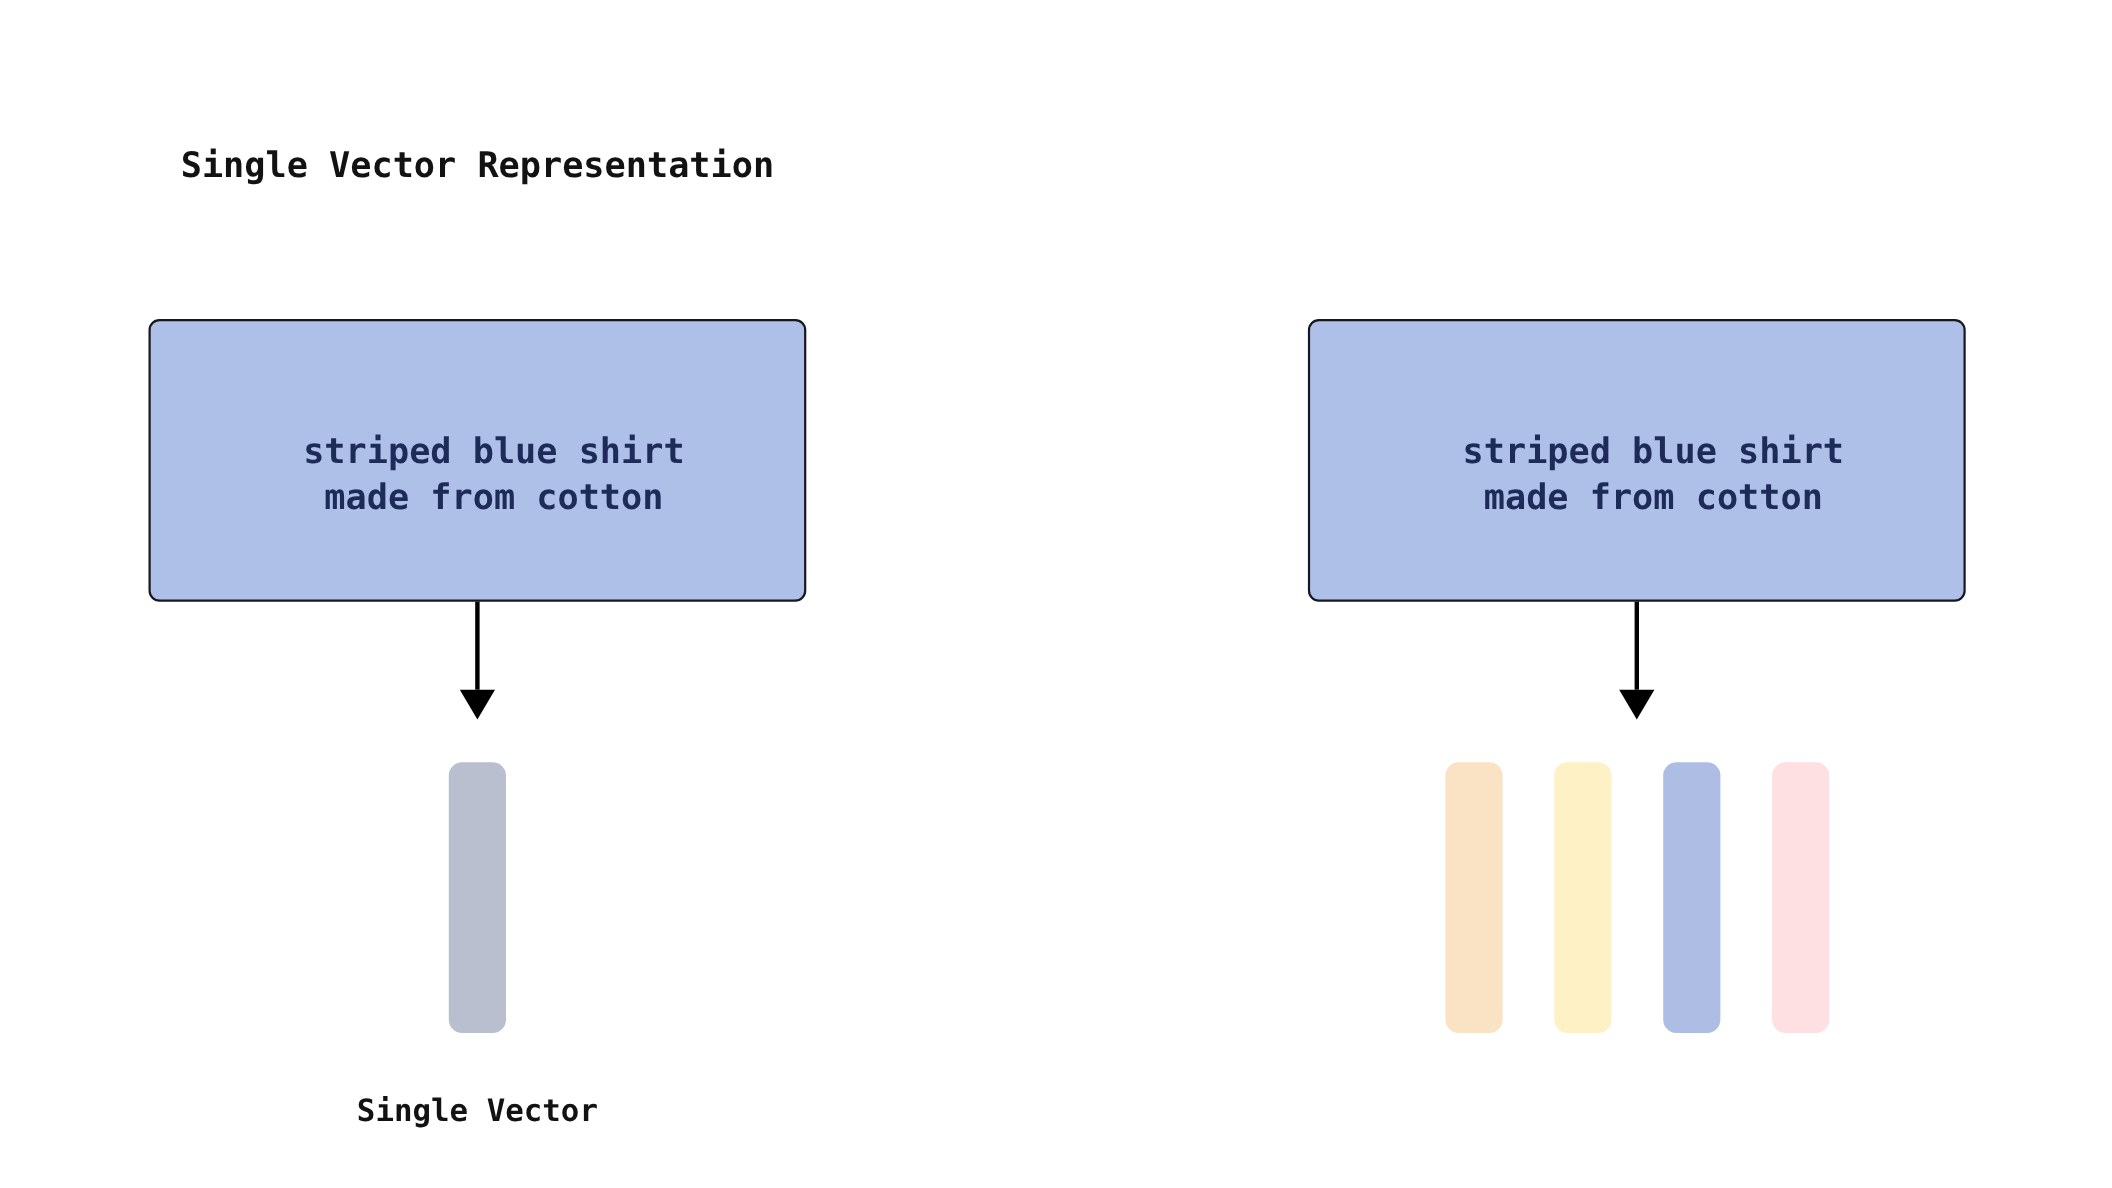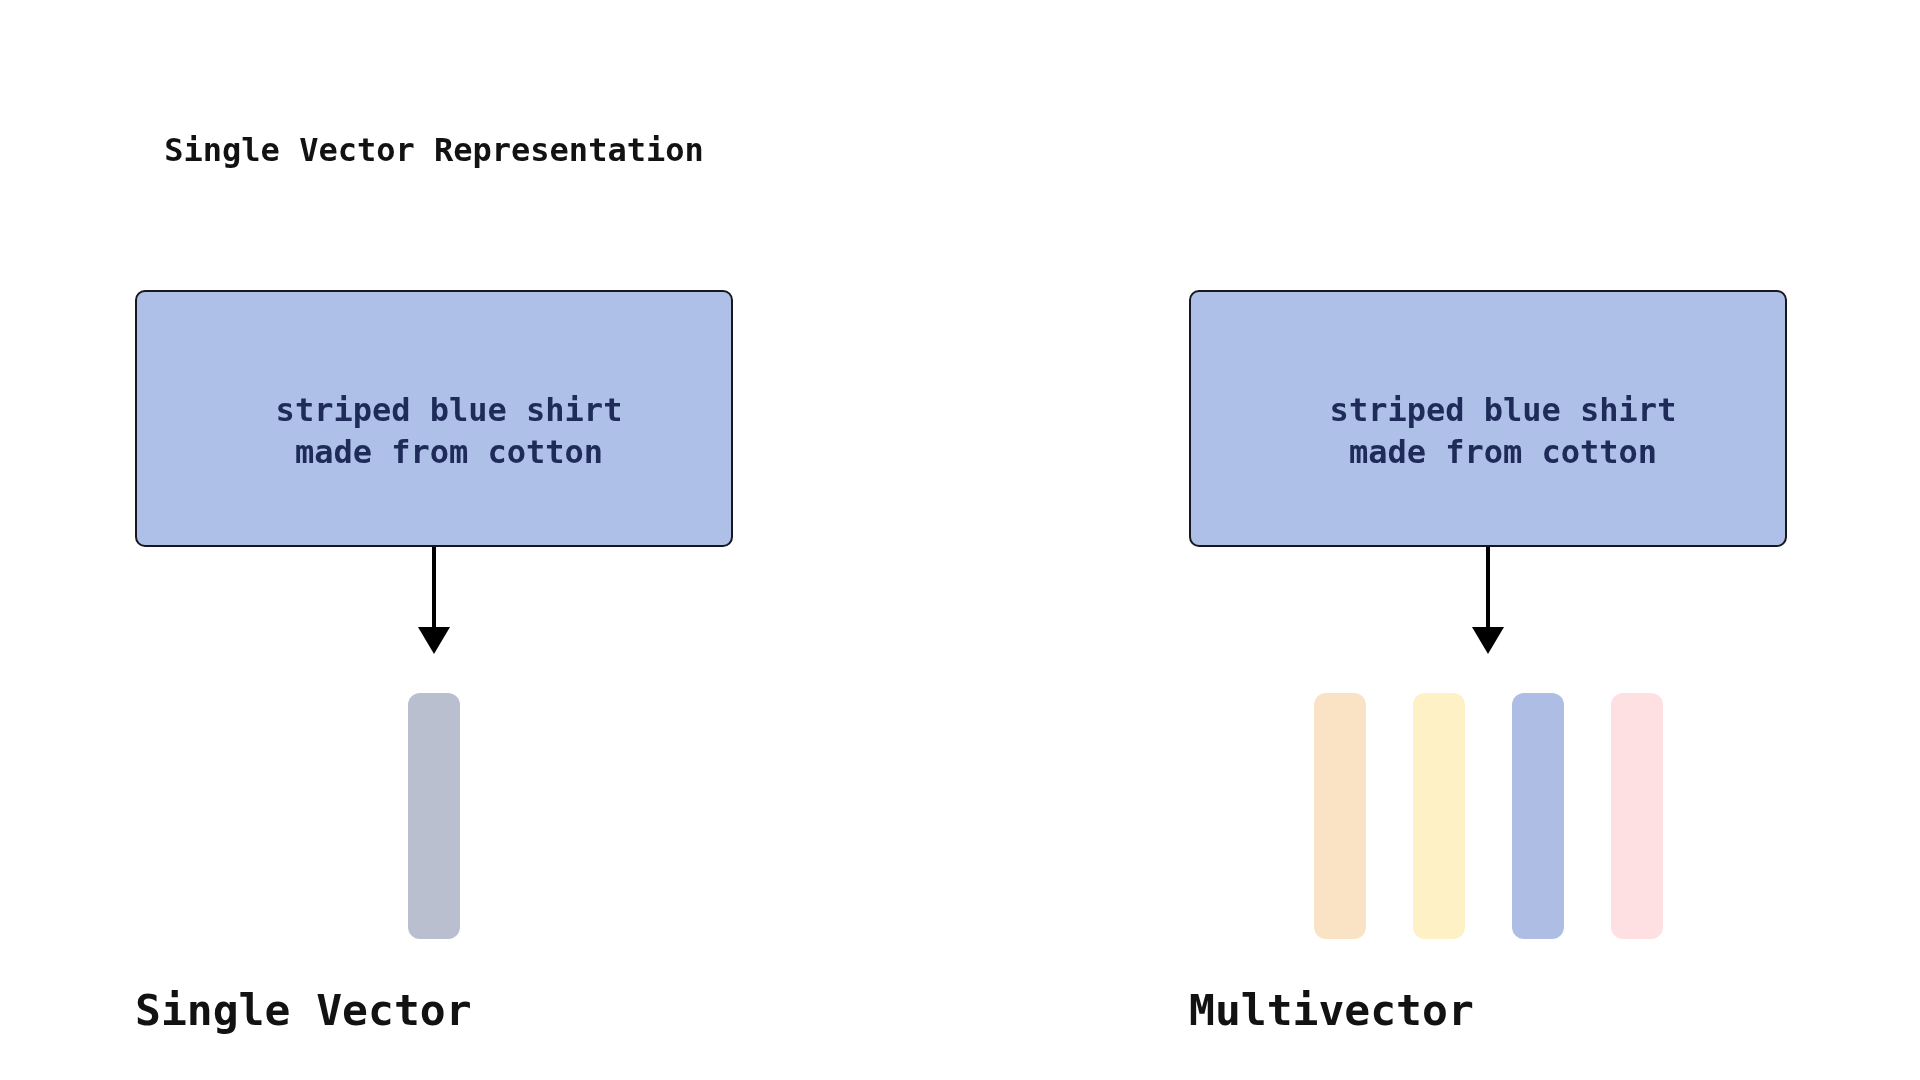--- a/index.html
+++ b/index.html
@@ -100,22 +100,22 @@
     width: 52px;
     height: 246px;
     border-radius: 12px;
   }
 
   .panel-label {
     position: absolute;
     top: 988px;
     left: 0;
     width: 100%;
-    text-align: left;
-    font-size: 43px;
+    text-align: center;
+    font-size: 28px;
     line-height: 44px;
     font-weight: 600;
     color: var(--heading-text, #121212);
     white-space: nowrap;
   }
 </style>
 </head>
 <body style="--background: #ffffff; --heading-text: #121212; --box-fill: #aec0e8; --box-border: #17171f; --box-text: #1e2b58; --arrow: #000000;">
 
 <div class="canvas">
@@ -152,16 +152,15 @@
       <div class="arrow-head"></div>
     </div>
 
     <div class="bars">
         <div class="vector-bar" style="background: rgb(250, 226, 197);"></div>
         <div class="vector-bar" style="background: rgb(253, 241, 197);"></div>
         <div class="vector-bar" style="background: rgb(174, 189, 228);"></div>
         <div class="vector-bar" style="background: rgb(255, 224, 226);"></div>
       </div>
 
-    <div class="panel-label">Multivector</div>
   </section>
 
 </div>
 
 </body></html>

